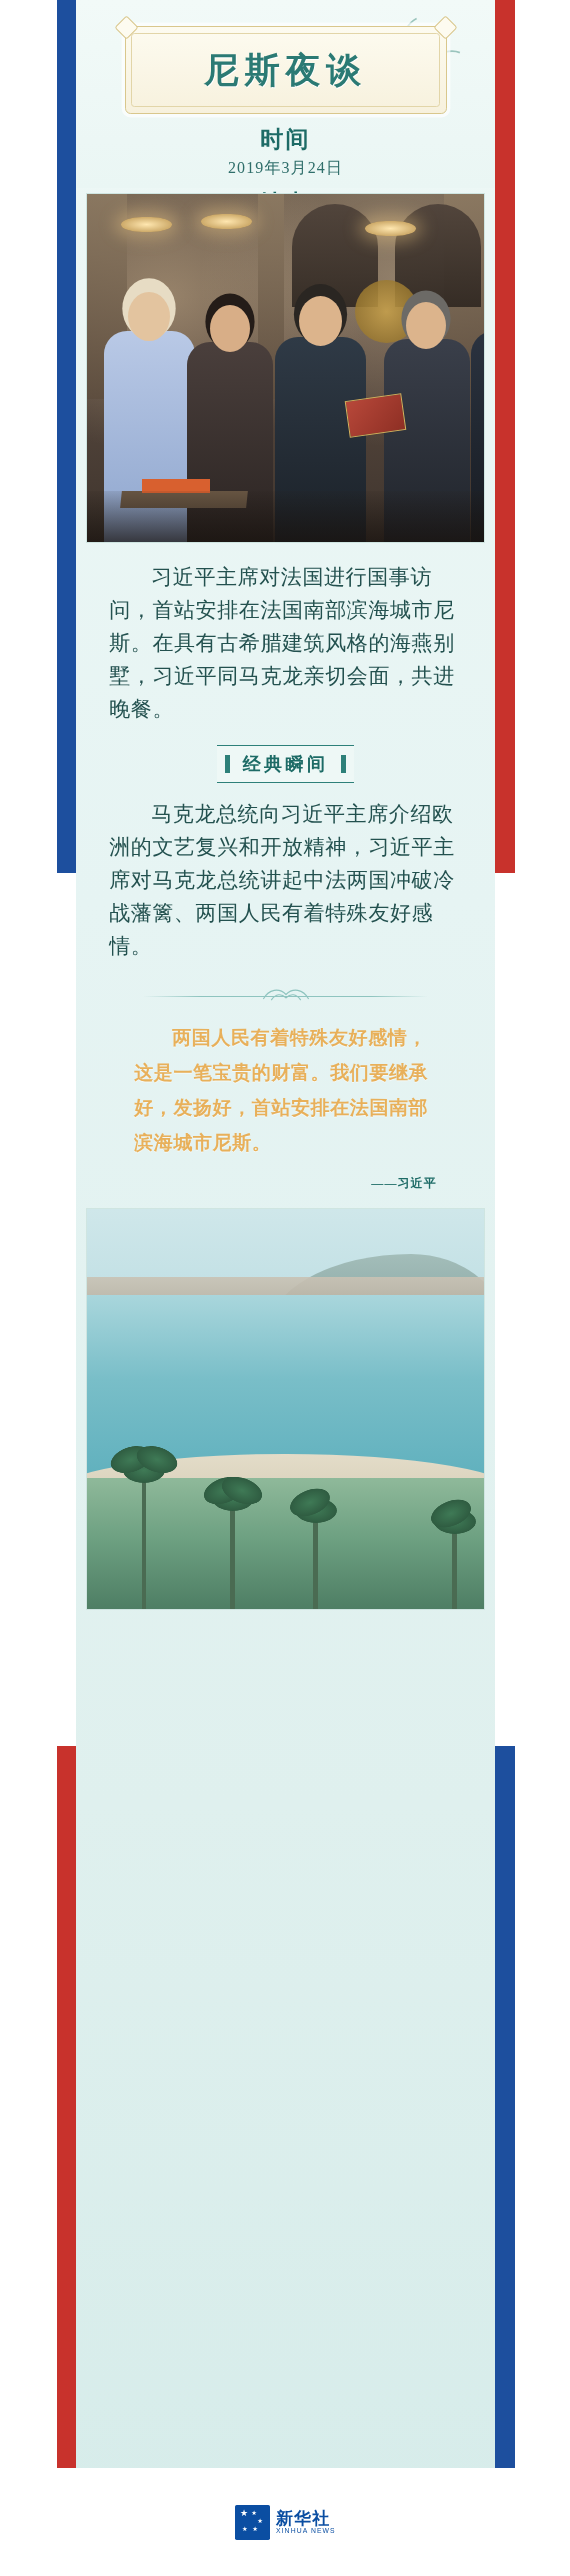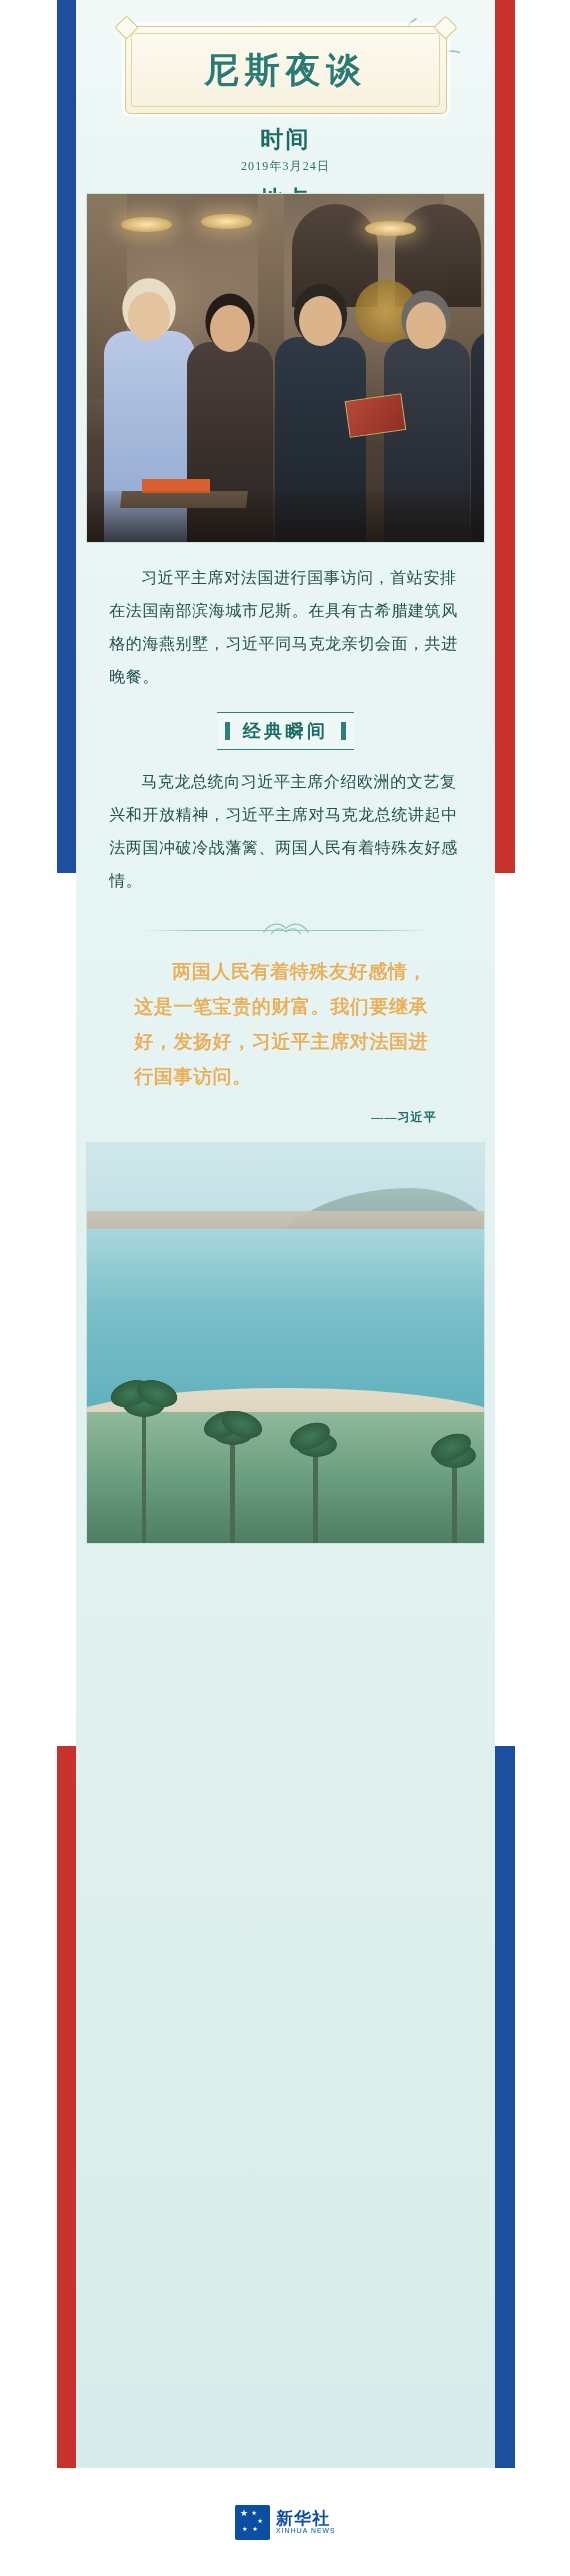--- a/index.html
+++ b/index.html
@@ -102,21 +102,21 @@
     text-align: center;
   }
   .meta .label {
     font-size: 23px;
     font-weight: bold;
     color: #1d6b66;
     letter-spacing: 2.3px;
     margin: 0 0 3.4px 0;
   }
   .meta .value {
-    font-size: 12px;
+    font-size: 16px;
     color: #2f6e6a;
     letter-spacing: 1.1px;
     margin: 0 0 9px 0;
   }
 
   
   .photo-wrap {
     position: relative;
     margin: 4.6px 10.3px 0 10.3px;
     height: 348px;
@@ -174,21 +174,21 @@
     background: linear-gradient(180deg, rgba(40,32,26,0.1), rgba(25,19,15,0.75));
   }
 
   
   .body-card {
     margin: 12.6px 10.3px 0 10.3px;
     background: transparent;
     padding: 5.7px 23px 0 23px;
   }
   p.para {
-    font-size: 16px;
+    font-size: 21px;
     line-height: 33px;
     color: #23514f;
     text-indent: 2em;
     margin: 0 0 3.4px 0;
     letter-spacing: 0.6px;
   }
 
   
   .badge-row {
     display: flex;
@@ -480,21 +480,21 @@
         <div class="line"></div>
         <svg class="cloud" width="68" height="23" viewBox="0 0 120 40">
           <g fill="none" stroke="#8fc4bf" stroke-width="2">
             <path d="M20 28 C30 10 48 8 60 20 C72 8 90 10 100 28"></path>
             <path d="M34 30 C42 18 52 18 60 26 C68 18 78 18 86 30"></path>
           </g>
         </svg>
       </div>
 
       <div class="quote-block">
-        <p class="quote">两国人民有着特殊友好感情，这是一笔宝贵的财富。我们要继承好，发扬好，习近平主席对法国进行国事访问。</p>
+        <p class="quote">两国人民有着特殊友好感情，这是一笔宝贵的财富。我们要继承好，发扬好，首站安排在法国南部滨海城市尼斯。</p>
         <p class="quote-author">——习近平</p>
       </div>
     </div>
 
     <div class="landscape">
       <div class="hill"></div>
       <div class="city-strip"></div>
       <div class="sea"></div>
       <div class="beach"></div>
       <div class="promenade"></div>

